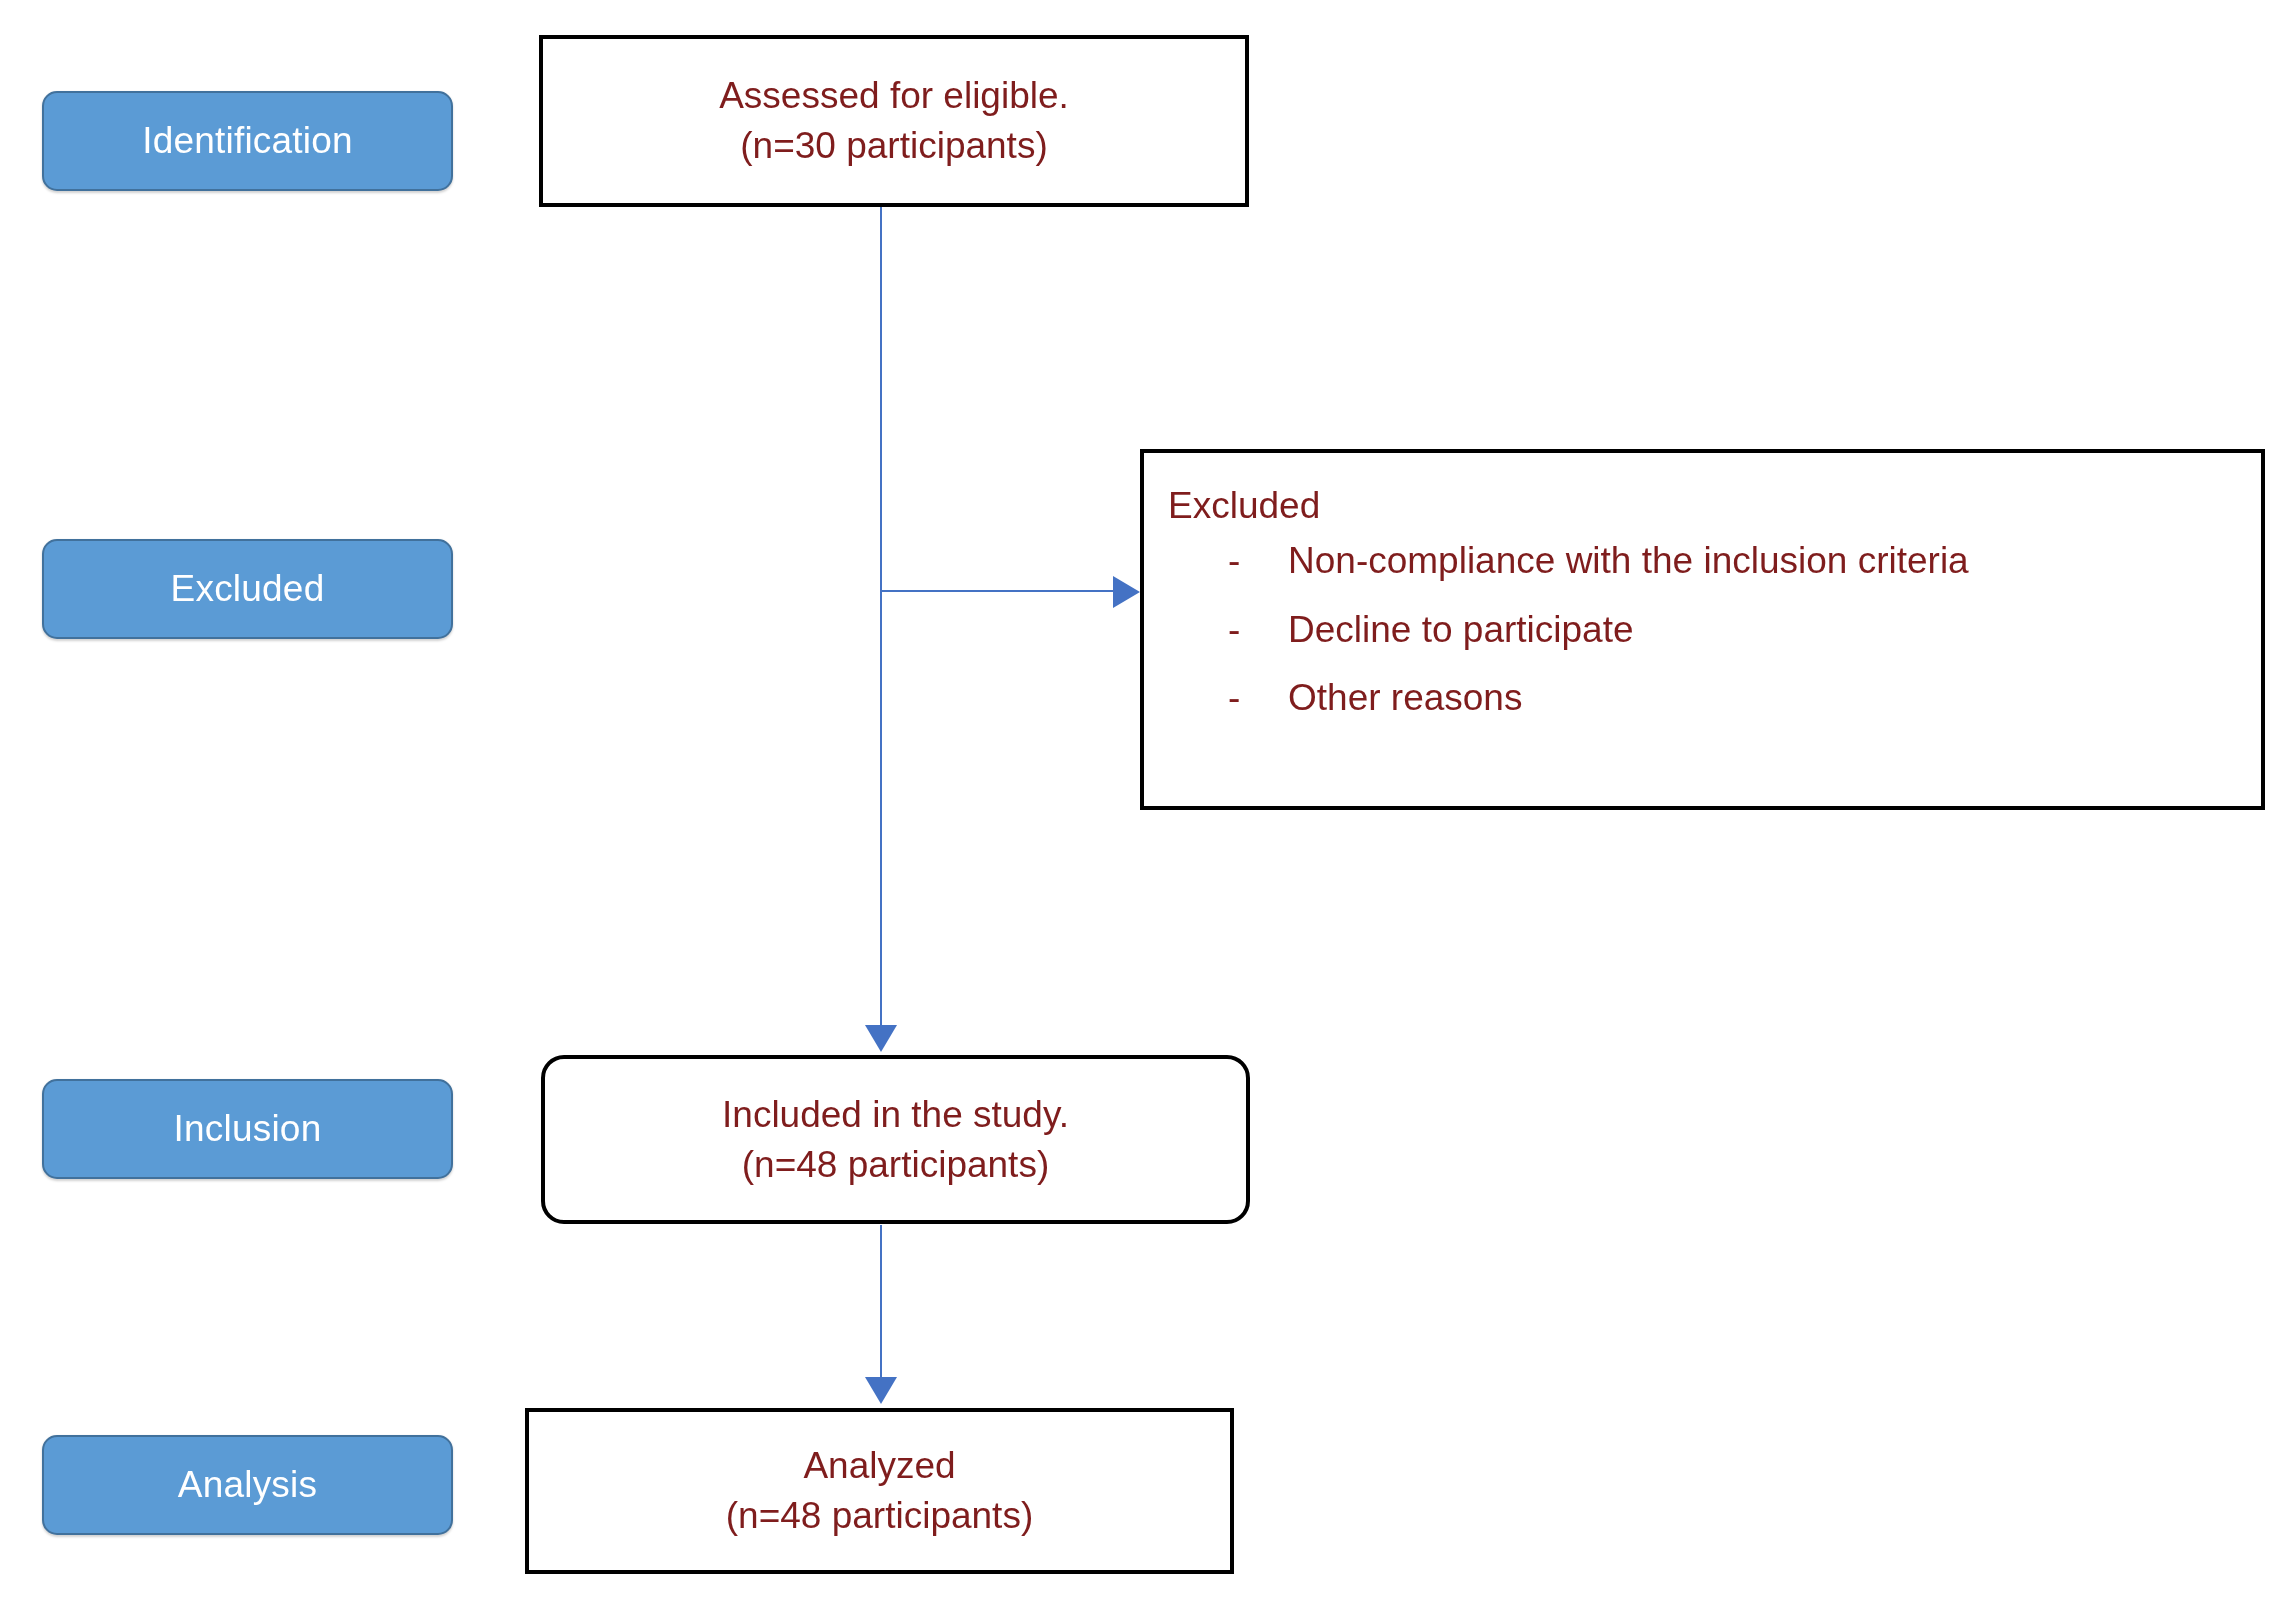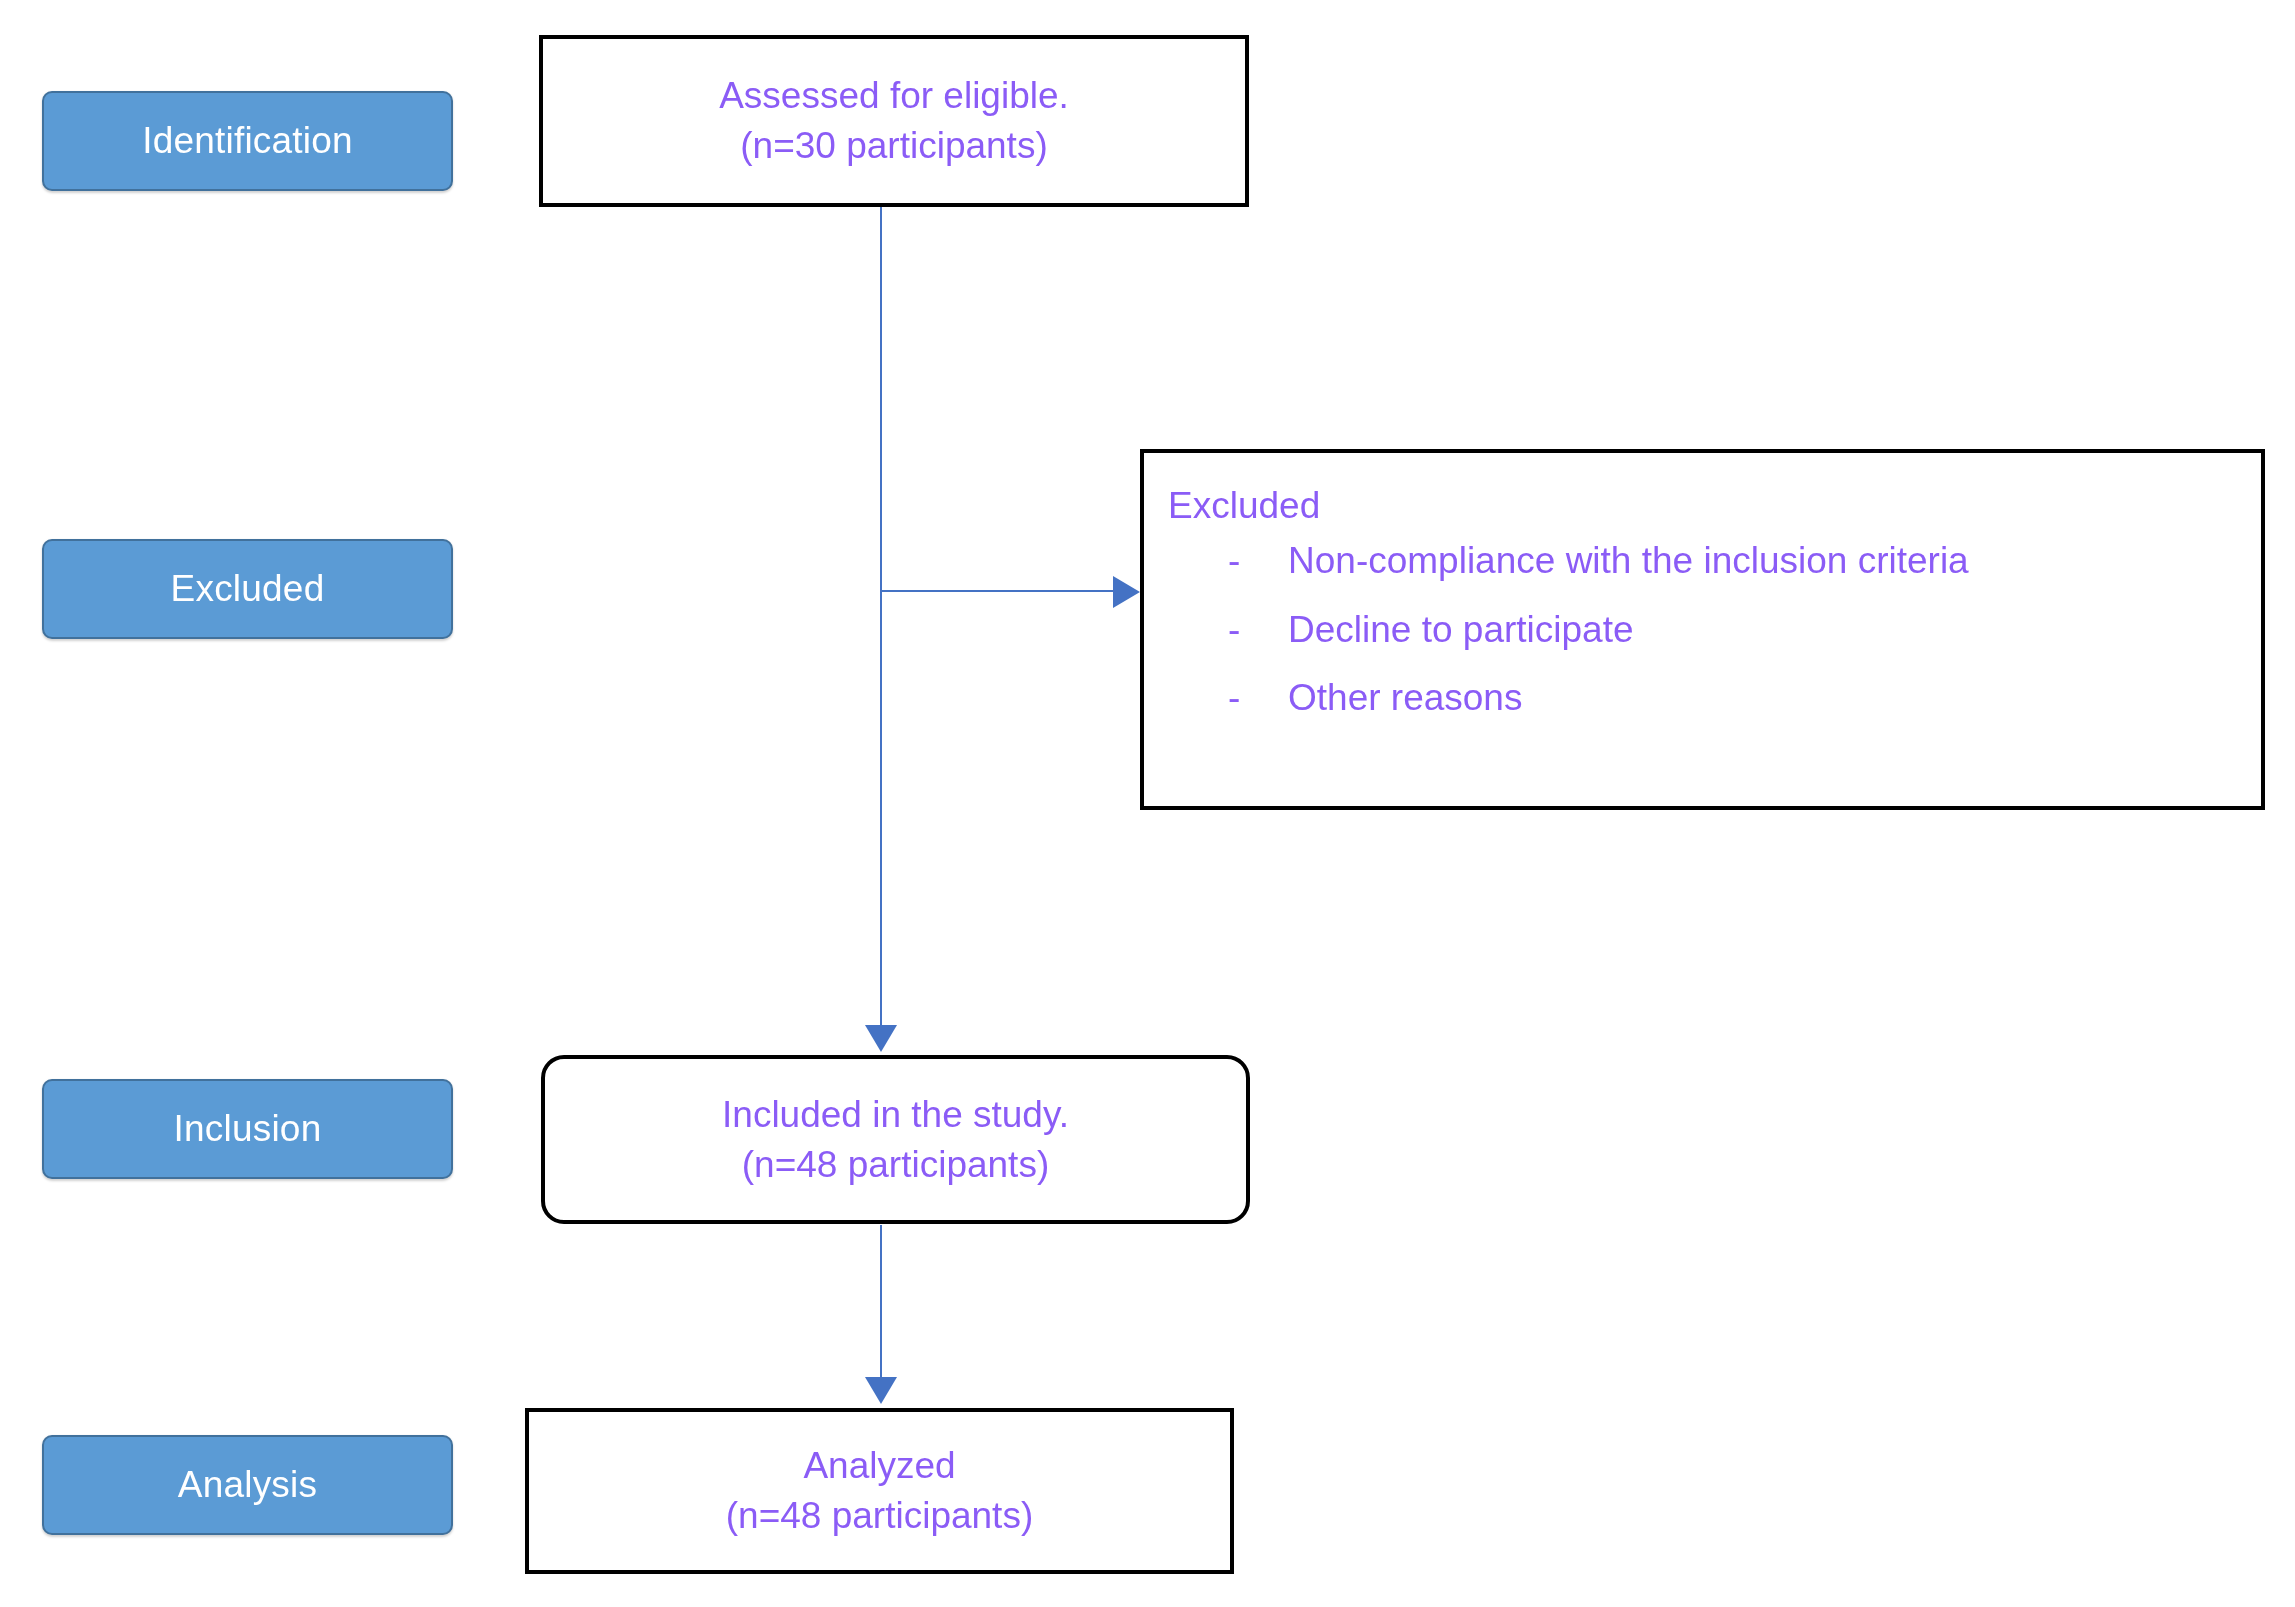--- a/index.html
+++ b/index.html
@@ -21,36 +21,36 @@
   }
 
   
   .stage-pill {
     position: absolute;
     display: flex;
     align-items: center;
     justify-content: center;
     background: #5B9BD5;
     border: 2.4px solid #41719C;
-    border-radius: 10px;
+    border-radius: 15px;
     color: #ffffff;
     font-size: 37px;
     font-weight: 400;
     letter-spacing: 0.2px;
     box-sizing: border-box;
     box-shadow: 0 1.6px 2.4px rgba(0,0,0,0.18);
   }
 
   
   .flow-box {
     position: absolute;
     background: #ffffff;
     border: 4px solid #000000;
     box-sizing: border-box;
-    color: #8b5cf6;
+    color: #7f1d1d;
   }
   .flow-box.centered {
     display: flex;
     flex-direction: column;
     align-items: center;
     justify-content: center;
   }
   .flow-box.left-aligned {
     display: flex;
     flex-direction: column;

